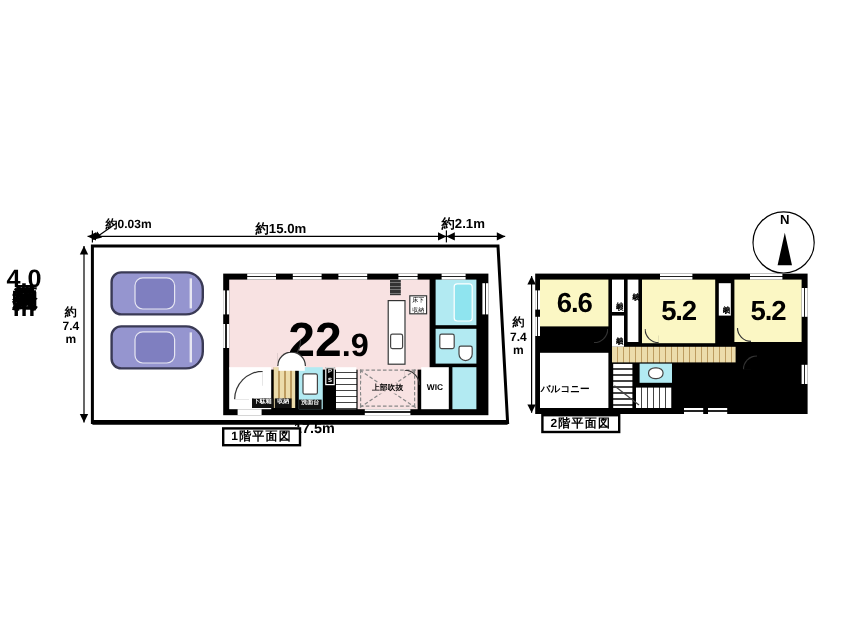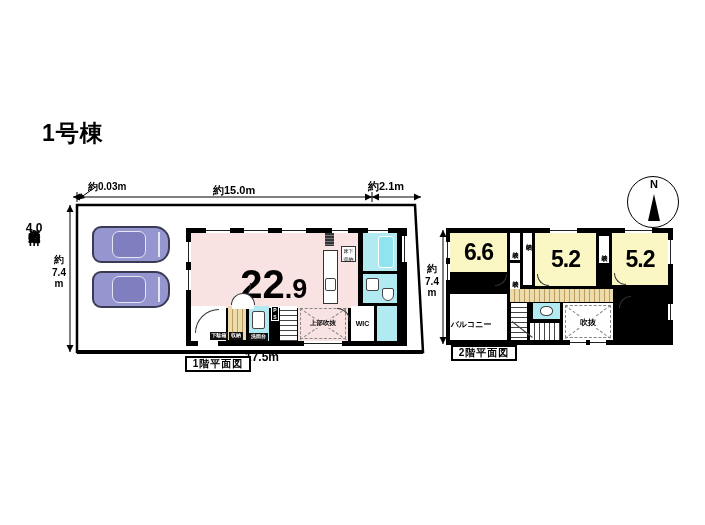--- a/index.html
+++ b/index.html
@@ -57,23 +57,22 @@
     <line x1="70" y1="205" x2="70" y2="352" stroke="#000" stroke-width="1"></line>
     <polygon points="70,205 66.5,212 73.5,212" fill="#000"></polygon>
     <polygon points="70,352 66.5,345 73.5,345" fill="#000"></polygon>
     <line x1="443" y1="230" x2="443" y2="344" stroke="#000" stroke-width="1"></line>
     <polygon points="443,230 439.5,237 446.5,237" fill="#000"></polygon>
     <polygon points="443,344 439.5,337 446.5,337" fill="#000"></polygon>
     <line x1="97" y1="186" x2="80" y2="198" stroke="#000" stroke-width="1"></line>
     <polygon points="77,200 85,198 81,193" fill="#000"></polygon>
   </svg>
 
-  <div class="a b" style="left:42px;top:118px;font-size:23px;letter-spacing:1px">1号棟</div>
-
-  <div class="roadcol" style="left:20px;top:221px;width:28px;font-size:12px">
+
+  <div class="roadcol" style="left:6px;top:221px;width:28px;font-size:21px">
     <span class="vt">公道幅員約</span>
     <span>4.0</span>
     <span>m</span>
   </div>
 
   <div class="dim" style="left:88px;top:180px;font-size:10px">約0.03m</div>
   <div class="dim" style="left:213px;top:183px;font-size:11px">約15.0m</div>
   <div class="dim" style="left:368px;top:179px;font-size:11px">約2.1m</div>
   <div class="roadcol" style="left:48px;top:253px;width:22px;font-size:10px">
     <span>約</span>
@@ -193,26 +192,20 @@
     </div>
 
     <div class="treadh" style="left:65px;top:75px;width:16px;height:37px"></div>
     <div class="treadv" style="left:84px;top:95px;width:30px;height:17px"></div>
     <div class="a" style="left:66px;top:93px;width:26px;border-top:1px solid #444;transform:rotate(38deg);transform-origin:0 50%"></div>
 
     <div class="a cyan" style="left:87px;top:75px;width:27px;height:16px">
       <div class="fixture" style="left:7px;top:3px;width:13px;height:10px;border-radius:45%"></div>
     </div>
 
-    <div class="a white" style="left:117px;top:75px;width:50px;height:37px">
-      <div class="dash" style="left:2px;top:2px;width:46px;height:33px"></div>
-      <div class="xline" style="left:2px;top:2px;width:56px;transform:rotate(36deg)"></div>
-      <div class="xline" style="left:2px;top:35px;width:56px;transform:rotate(-36deg)"></div>
-      <div class="a b" style="left:9px;top:14px;width:32px;text-align:center;font-size:8px;background:#fff">吹抜</div>
-    </div>
 
 
     <div class="arc arcBR" style="left:49px;top:46px;width:12px;height:12px"></div>
     <div class="arc arcBL" style="left:91px;top:46px;width:12px;height:12px"></div>
     <div class="arc arcBL" style="left:168px;top:45px;width:12px;height:12px"></div>
     <div class="arc arcTL" style="left:173px;top:68px;width:12px;height:12px"></div>
 
     <div class="winh" style="left:104px;top:0;width:27px;height:5px"></div>
     <div class="winh" style="left:179px;top:0;width:27px;height:5px"></div>
     <div class="winv" style="left:0;top:14px;width:4px;height:16px"></div>

